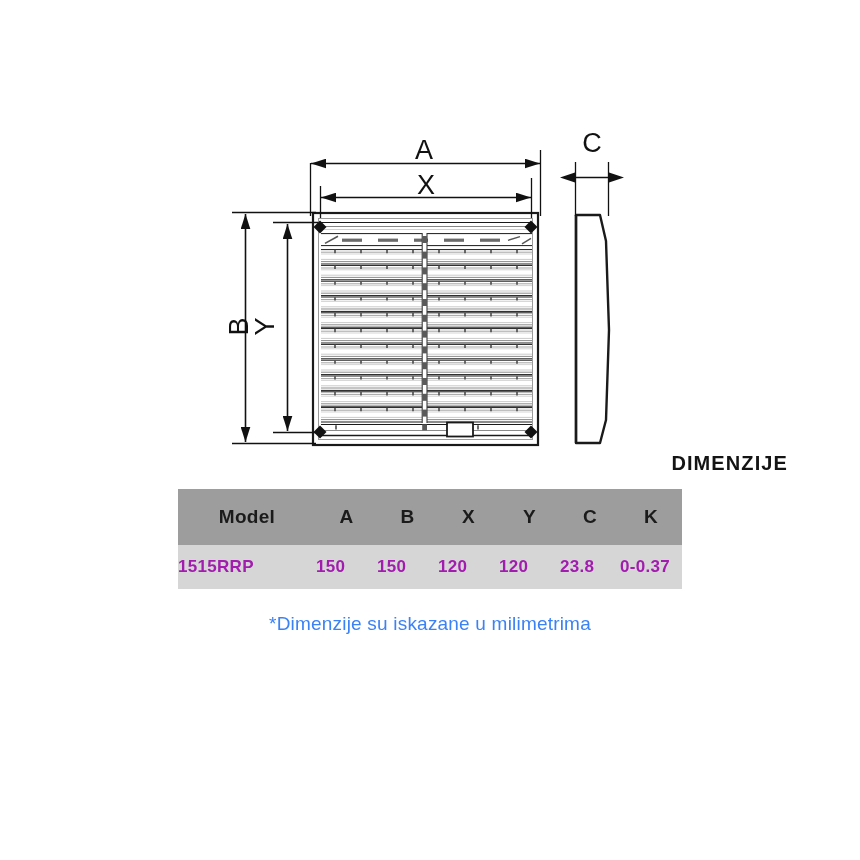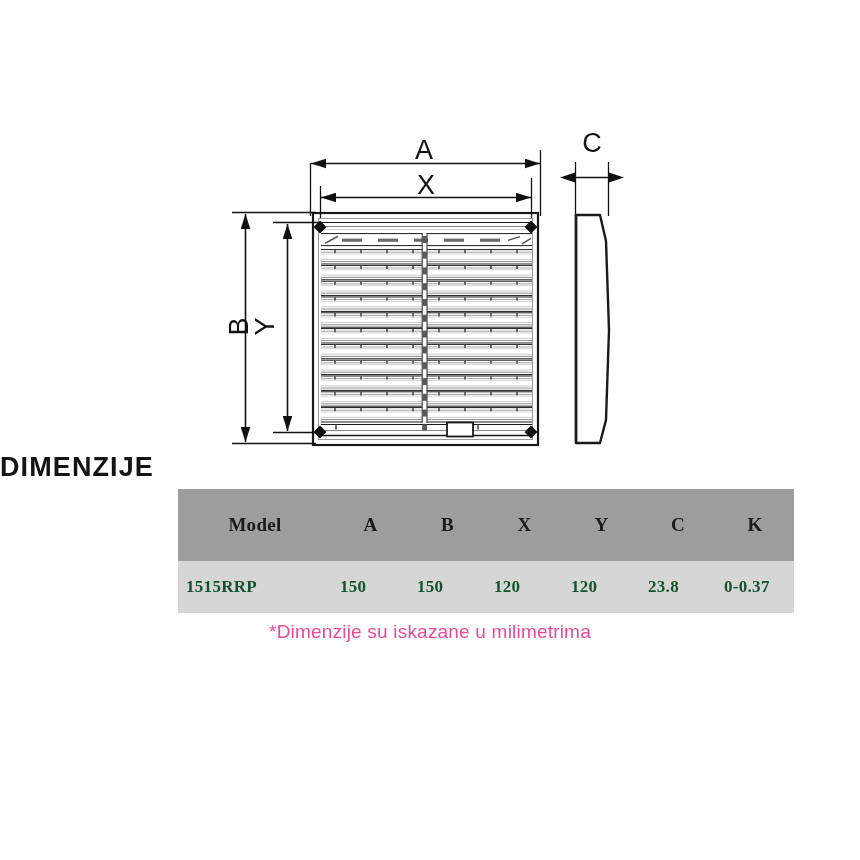--- a/index.html
+++ b/index.html
@@ -35,66 +35,64 @@
     position: absolute;
     left: 178px;
     top: 489px;
     width: 504px;
     border-collapse: collapse;
     table-layout: fixed;
   }
   .dim-table th, .dim-table td {
     font-weight: bold;
     letter-spacing: 0.3px;
-    padding: 8px;
+    padding: 0;
     border: 0;
-    font-family: Liberation Serif, serif;
   }
   .dim-table thead tr {
     background: #9d9d9d;
   }
   .dim-table tbody tr {
     background: #d6d6d6;
   }
   .dim-table th {
     height: 56px;
     font-size: 19px;
     color: #1b1b1b;
   }
   .dim-table td {
-    height: 36px;
+    height: 44px;
     font-size: 17px;
-    color: #14532d;
+    color: #a21caf;
   }
   .col-model { width: 138px; }
   .col-dim   { width: 61px; }
   .col-c     { width: 60px; }
   .col-k     { width: 62px; }
 
   .caption-title {
     position: absolute;
     left: 0;
     top: 452px;
     width: 788px;
-    text-align: left;
-    font-size: 27px;
+    text-align: right;
+    font-size: 20px;
     font-weight: bold;
     letter-spacing: 1.1px;
     color: #141414;
   }
   .caption-note {
     position: absolute;
     left: 0;
     top: 613px;
     width: 860px;
     text-align: center;
     font-size: 19px;
-    color: #ec4899;
+    color: #3b82f6;
     letter-spacing: 0.2px;
-    margin-top: 8px;
   }
 
   
   .dim-label {
     position: absolute;
     font-size: 27px;
     font-weight: normal;
     color: #111111;
     text-align: center;
   }

